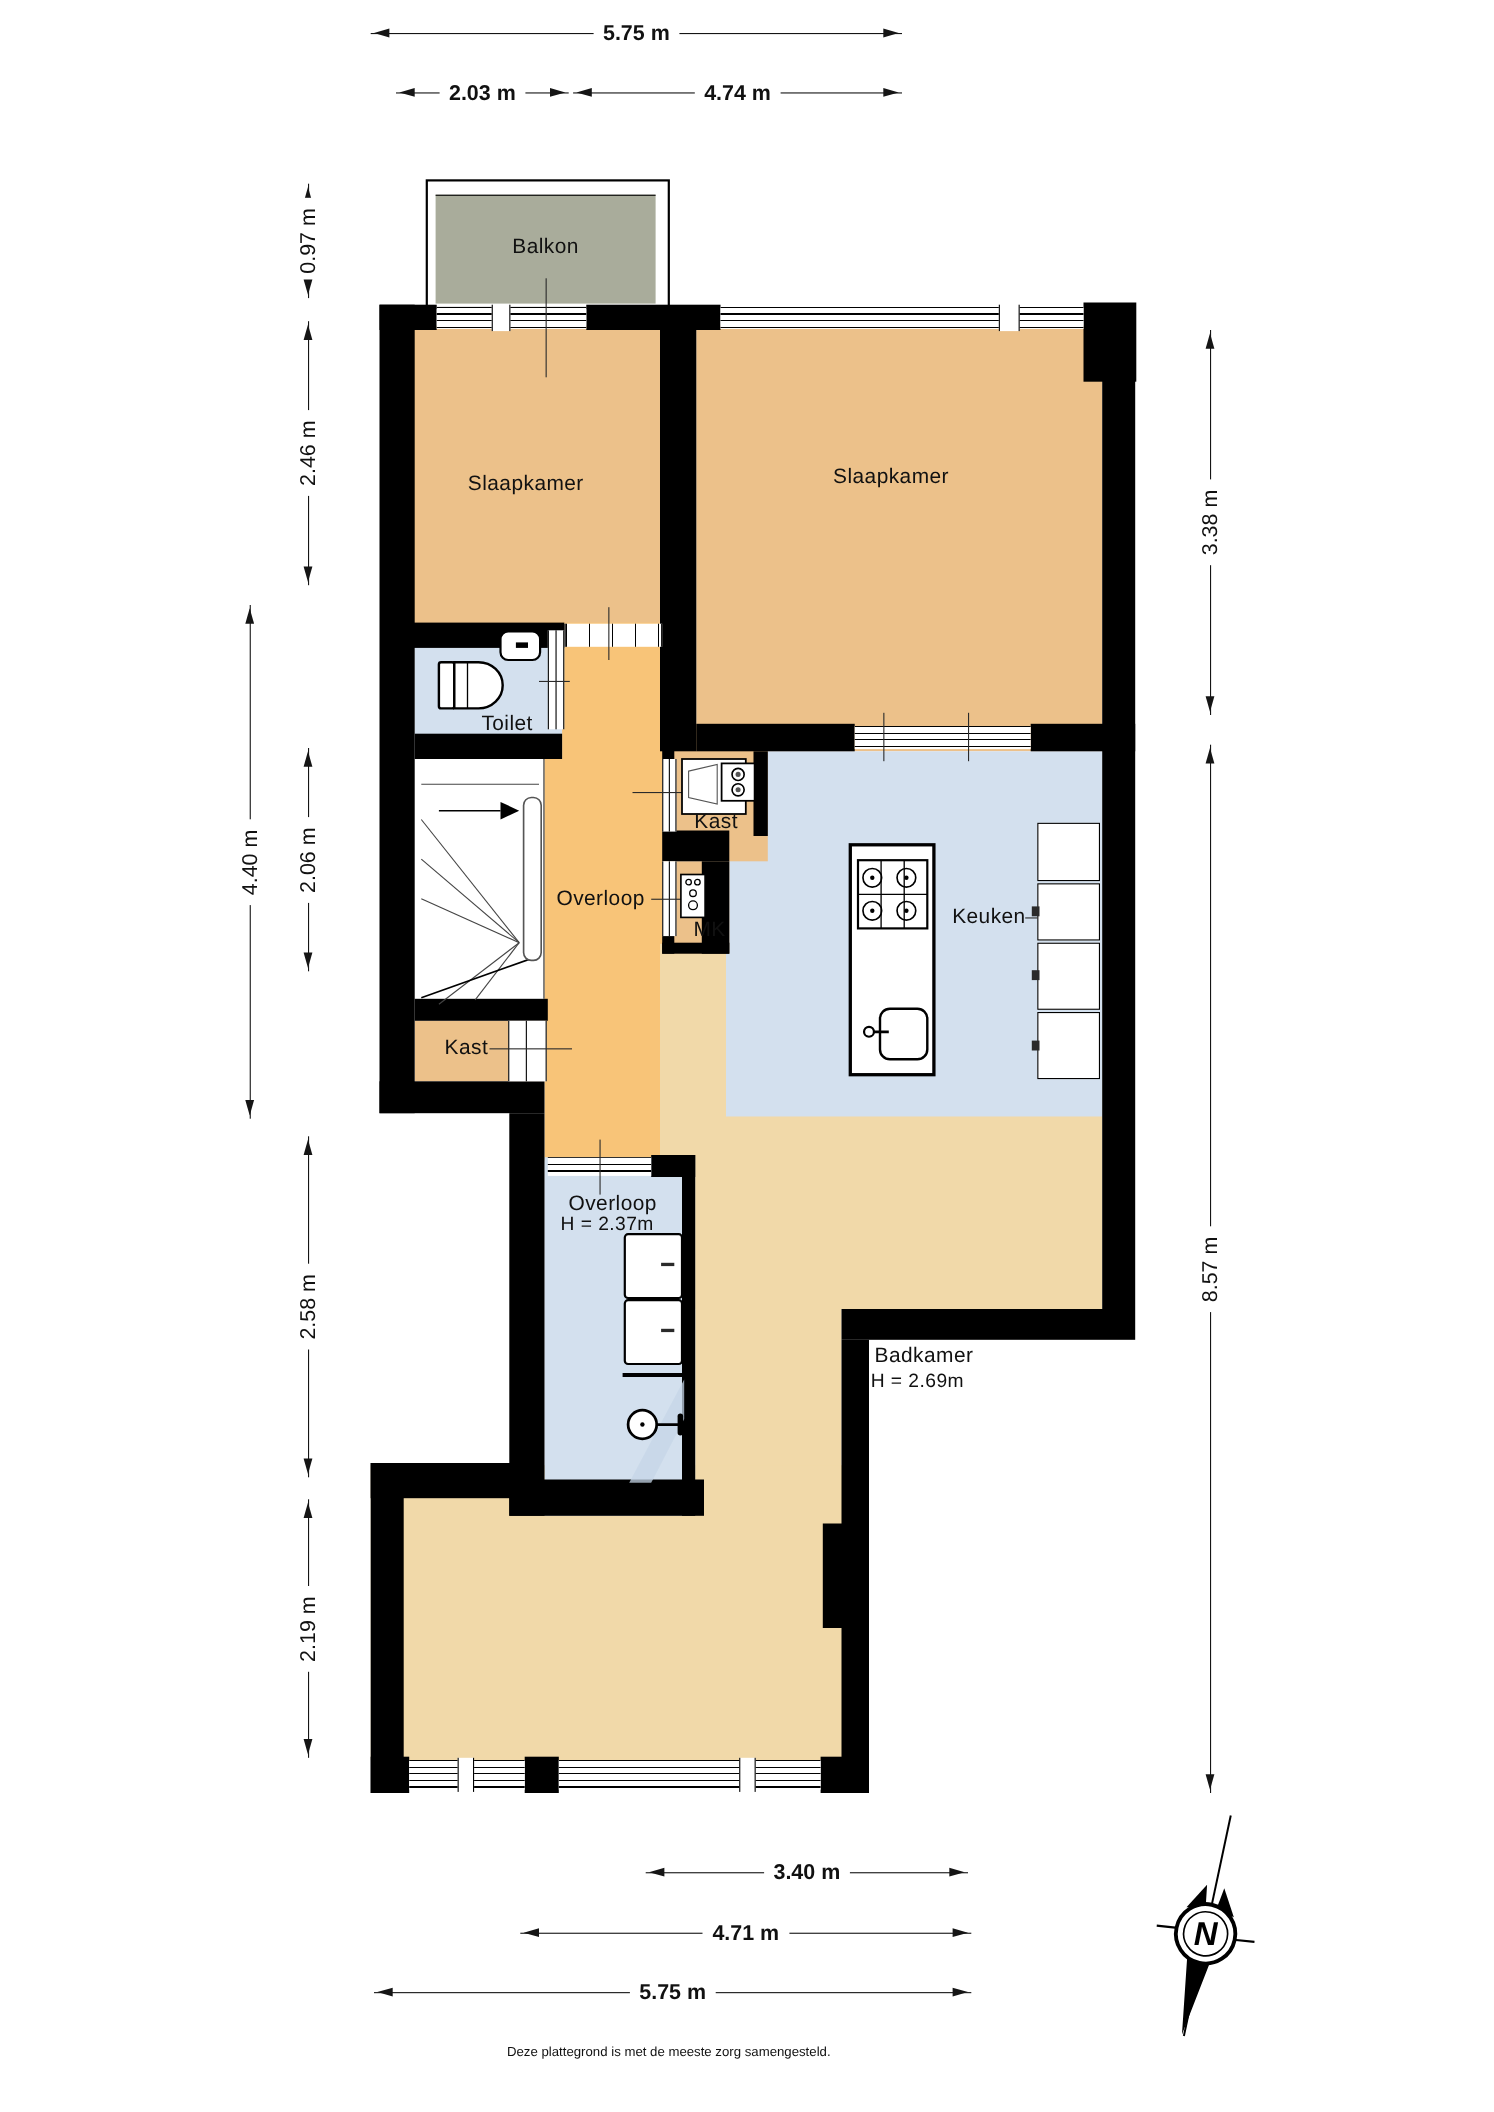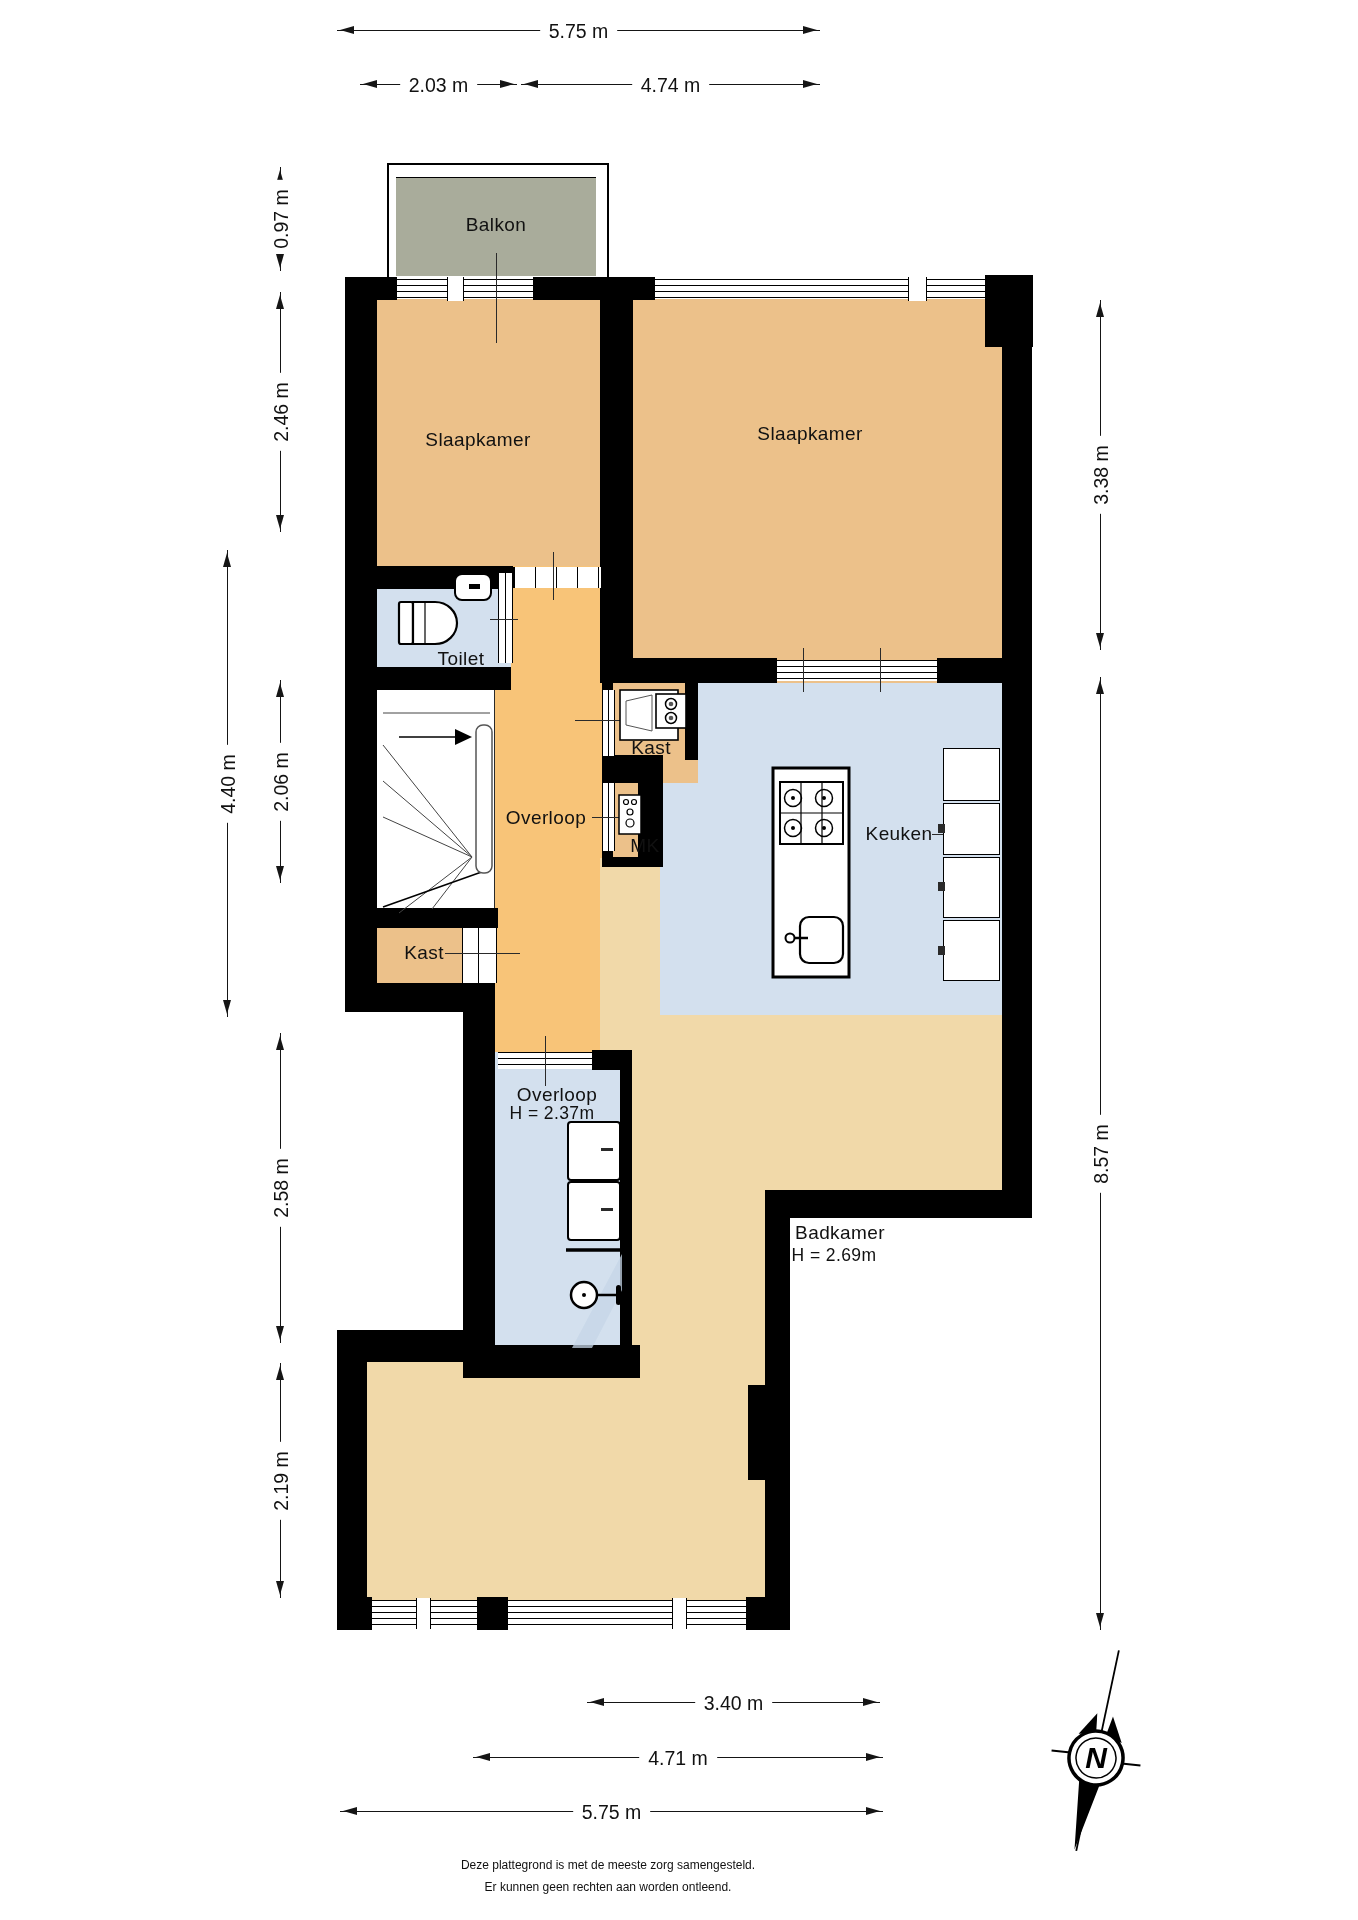--- a/index.html
+++ b/index.html
@@ -21,21 +21,21 @@
   .door-v{position:absolute;background:#fff;border-left:1px solid #000;border-right:1px solid #000;}
   .door-v::before{content:"";position:absolute;top:0;bottom:0;left:45%;width:1px;background:#000;}
   .door-h{position:absolute;background:#fff;border-left:1px solid #000;border-right:1px solid #000;
           background-image:repeating-linear-gradient(to right,#000 0 1px,transparent 1px 21px);}
   .mull{position:absolute;background:#fff;border-left:1.5px solid #000;border-right:1.5px solid #000;}
   .tick{position:absolute;background:#2a2a2a;}
   .fixture{position:absolute;background:#fff;border:2px solid #000;}
   .lbl{position:absolute;transform:translate(-50%,-50%);font-size:19px;color:#111;white-space:nowrap;letter-spacing:.4px;}
   .lbl.sm{font-size:17.5px;}
   
-  .dim-h{position:absolute;height:0;border-top:1px solid #151515;}
+  .dim-h{position:absolute;height:0;border-top:1px solid #151515;font-weight:bold;}
   .dim-h::before{content:"";position:absolute;left:-1px;top:-5px;width:0;height:0;
                  border:4.5px solid transparent;border-right:14px solid #151515;}
   .dim-h::after{content:"";position:absolute;right:-1px;top:-5px;width:0;height:0;
                 border:4.5px solid transparent;border-left:14px solid #151515;}
   .dim-v{position:absolute;width:0;border-left:1px solid #151515;}
   .dim-v::before{content:"";position:absolute;top:-1px;left:-5px;width:0;height:0;
                  border:4.5px solid transparent;border-bottom:14px solid #151515;}
   .dim-v::after{content:"";position:absolute;bottom:-1px;left:-5px;width:0;height:0;
                 border:4.5px solid transparent;border-top:14px solid #151515;}
   .dlab{position:absolute;background:#fff;padding:0 9px;font-size:19.5px;color:#111;white-space:nowrap;}
@@ -279,15 +279,14 @@
       <polygon points="64,128 76,212 90,126 77,140" fill="#000"></polygon>
       <line x1="33" y1="120" x2="52" y2="118" stroke="#000" stroke-width="2"></line>
       <line x1="104" y1="118" x2="123" y2="116" stroke="#000" stroke-width="2"></line>
       <circle cx="78" cy="118" r="27" fill="#fff" stroke="#000" stroke-width="3.5"></circle>
       <circle cx="78" cy="118" r="20" fill="none" stroke="#000" stroke-width="1.5"></circle>
     </g>
     <text x="78" y="128" text-anchor="middle" font-size="30" font-weight="bold" font-style="italic" font-family="Liberation Sans, sans-serif" fill="#000">N</text>
   </svg>
 
   <div class="footer-line" style="top:1858px;">Deze plattegrond is met de meeste zorg samengesteld.</div>
-  <div class="footer-line" style="top:1880px;">Er kunnen geen rechten aan worden ontleend.</div>
 
 </div>
 
 </body></html>

